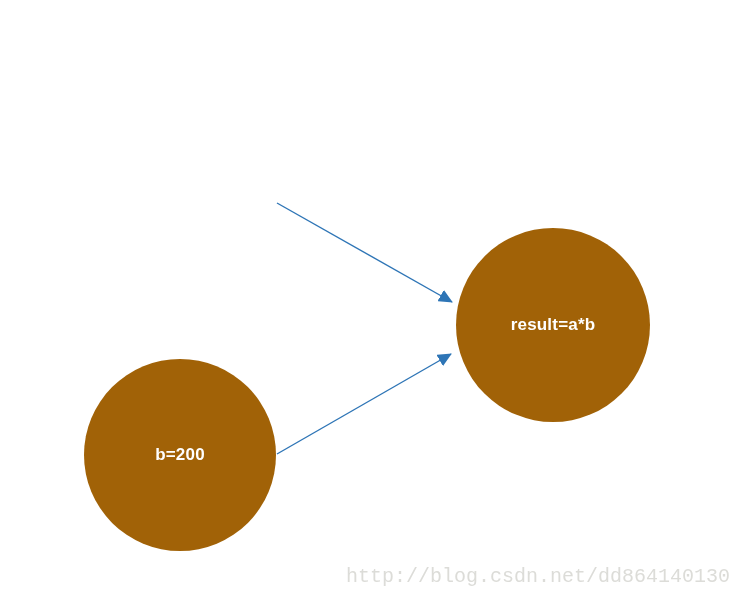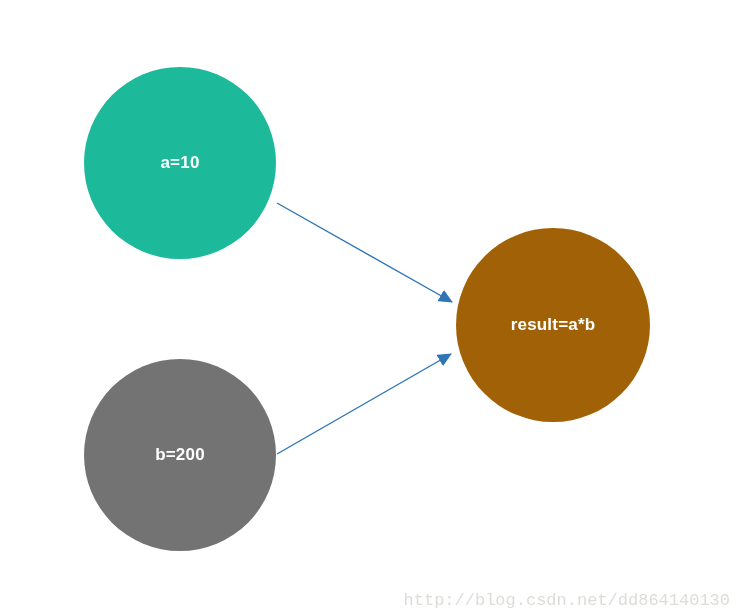--- a/index.html
+++ b/index.html
@@ -52,23 +52,23 @@
     position: absolute;
     left: 0;
     top: 0;
     width: 736px;
     height: 610px;
     pointer-events: none;
   }
   .watermark {
     position: absolute;
     right: 6px;
-    bottom: 0;
+    bottom: 22px;
     font-family: "Liberation Mono", monospace;
-    font-size: 17px;
+    font-size: 20px;
     color: #dcdcd8;
     letter-spacing: 0px;
     white-space: nowrap;
     user-select: none;
     margin-left: 32px;
   }
 </style>
 </head>
 <body>
 
@@ -77,25 +77,22 @@
   <svg class="edges-layer" width="736" height="610" viewBox="0 0 736 610" xmlns="http://www.w3.org/2000/svg">
     <defs>
       <marker id="arrowhead" markerUnits="userSpaceOnUse" markerWidth="15" markerHeight="13" refX="13" refY="6.5" orient="auto">
         <path d="M0,0 L14,6.5 L0,13 z" style="fill: rgb(46, 117, 182);"></path>
       </marker>
     </defs>
     <line x1="277" y1="203" x2="452" y2="302" stroke-width="1.4" marker-end="url(#arrowhead)" style="stroke: rgb(46, 117, 182);"></line>
     <line x1="277" y1="454" x2="451" y2="354" stroke-width="1.4" marker-end="url(#arrowhead)" style="stroke: rgb(46, 117, 182);"></line>
   </svg>
 
-  <div class="node node-a" style="background-color: rgb(28, 185, 155);">
-    <span class="node-label">a=10</span>
-  </div>
 
-  <div class="node node-b" style="background-color: #737373;">
+  <div class="node node-b" style="background-color: #a16207;">
     <span class="node-label">b=200</span>
   </div>
 
   <div class="node node-result" style="background-color: #a16207;">
     <span class="node-label">result=a*b</span>
   </div>
 
   <div class="watermark" style="color: rgb(220, 220, 216);">http://blog.csdn.net/dd864140130</div>
 
 </div>

